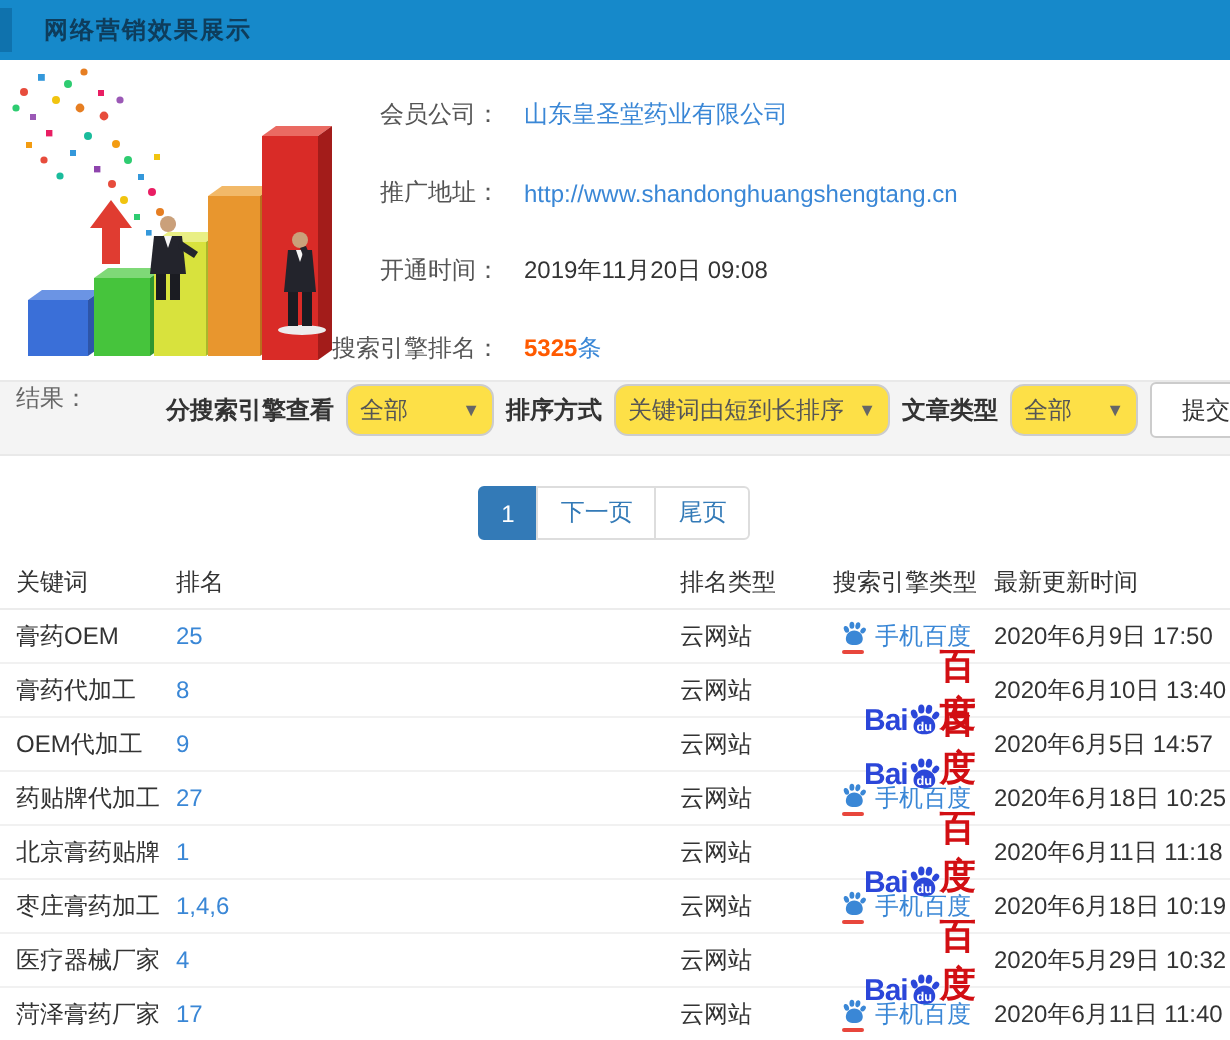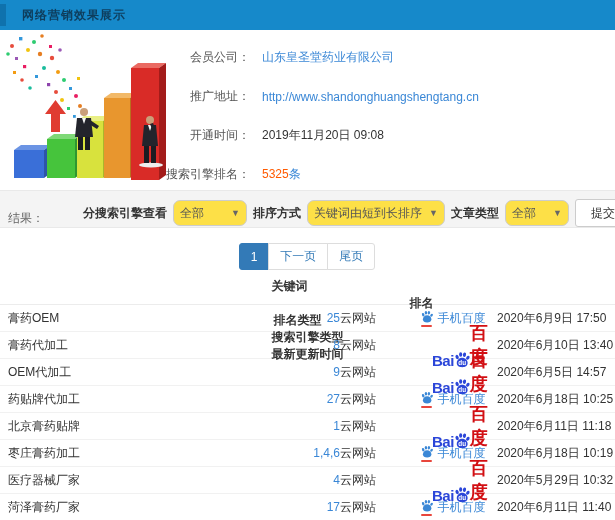--- a/index.html
+++ b/index.html
@@ -13,27 +13,27 @@
   .header::before { content:""; width:6px; height:22px; background:#0f72ad; margin-right:16px; }
   .header-title { color:#0e3d5c; font-weight:bold; font-size:12px; letter-spacing:1px; }
 
   
   .illustration { position:absolute; top:28px; left:0; width:190px; height:162px; }
   .info-fields { position:absolute; top:32px; left:158px; }
   .info-row { display:flex; align-items:center; height:27px;margin-top:12px; }
   .info-label { width:92px; text-align:right; color:#555; }
   .info-value { margin-left:12px; }
   .info-value.link { color:var(--link-blue,#3a87d6); cursor:pointer; }
-  .info-value .hl { color:var(--accent-orange,#ff5a00); }
+  .info-value .hl { color:var(--accent-orange,#ff5a00);font-weight:bold; }
   .info-value .suffix { color:var(--link-blue,#3a87d6); }
 
   
   .filter-bar { position:absolute; top:190px; left:0; right:0; height:38px;
     background:#f4f4f4; border-top:1px solid #e9e9e9; border-bottom:1px solid #e9e9e9;
-    display:flex; align-items:flex-end; padding-left:8px; }
+    display:flex; align-items:flex-start; padding-left:8px; }
   .result-label { color:#666; }
   .filter-right { display:flex; align-items:center; gap:6px; margin-left:auto; margin-right:-16px; }
   .filter-label { font-weight:bold; color:#333; white-space:nowrap; }
   .select { display:inline-flex; align-items:center; justify-content:space-between;
     height:26px; background:#fde047; border:1px solid #ccc; border-radius:7px;
     padding:0 6px; color:#555; cursor:pointer; white-space:nowrap; }
   .select .caret { font-size:9px; color:#666; margin-left:6px; }
   .sel-engine { width:74px; }
   .sel-sort { width:138px; }
   .sel-article { width:64px; }
@@ -43,23 +43,23 @@
   
   .pagination { position:absolute; top:243px; left:0; right:0; display:flex; justify-content:center; }
   .page-item { height:27px; min-width:29px; display:inline-flex; align-items:center; justify-content:center;
     padding:0 11px; border:1px solid #ddd; background:#fff; color:#337ab7; cursor:pointer; margin-left:-1px; }
   .page-item.active { background:#337ab7; border-color:#337ab7; color:#fff; border-radius:3px 0 0 3px; }
   .page-item.last { border-radius:0 3px 3px 0; }
 
   
   .table { position:absolute; top:278px; left:0; right:0; }
   .t-row { display:flex; align-items:center; height:27px; border-bottom:1px solid #f1f1f1; }
-  .t-row.head { font-weight:bold; border-bottom:1px solid #ececec;flex-direction:column; }
+  .t-row.head { font-weight:normal; border-bottom:1px solid #ececec; }
   .c1 { width:88px; padding-left:8px; }
-  .c2 { width:252px;text-align:right; }
+  .c2 { width:252px; }
   .c3 { width:68px; }
   .c4 { width:89px; display:flex; align-items:center; justify-content:center; }
   .c5 { flex:1; }
   .rank-link { color:var(--link-blue,#3a87d6); cursor:pointer; }
 
   
   .mobile-baidu { display:inline-flex; align-items:center; gap:4px; cursor:pointer; }
   .mobile-baidu .icon-wrap { display:flex; flex-direction:column; align-items:center; }
   .mobile-baidu .underline { width:11px; height:2px; background:#e8463c; margin-top:1px; border-radius:1px; }
   .mobile-baidu .lbl { color:var(--link-blue,#3a87d6); }

